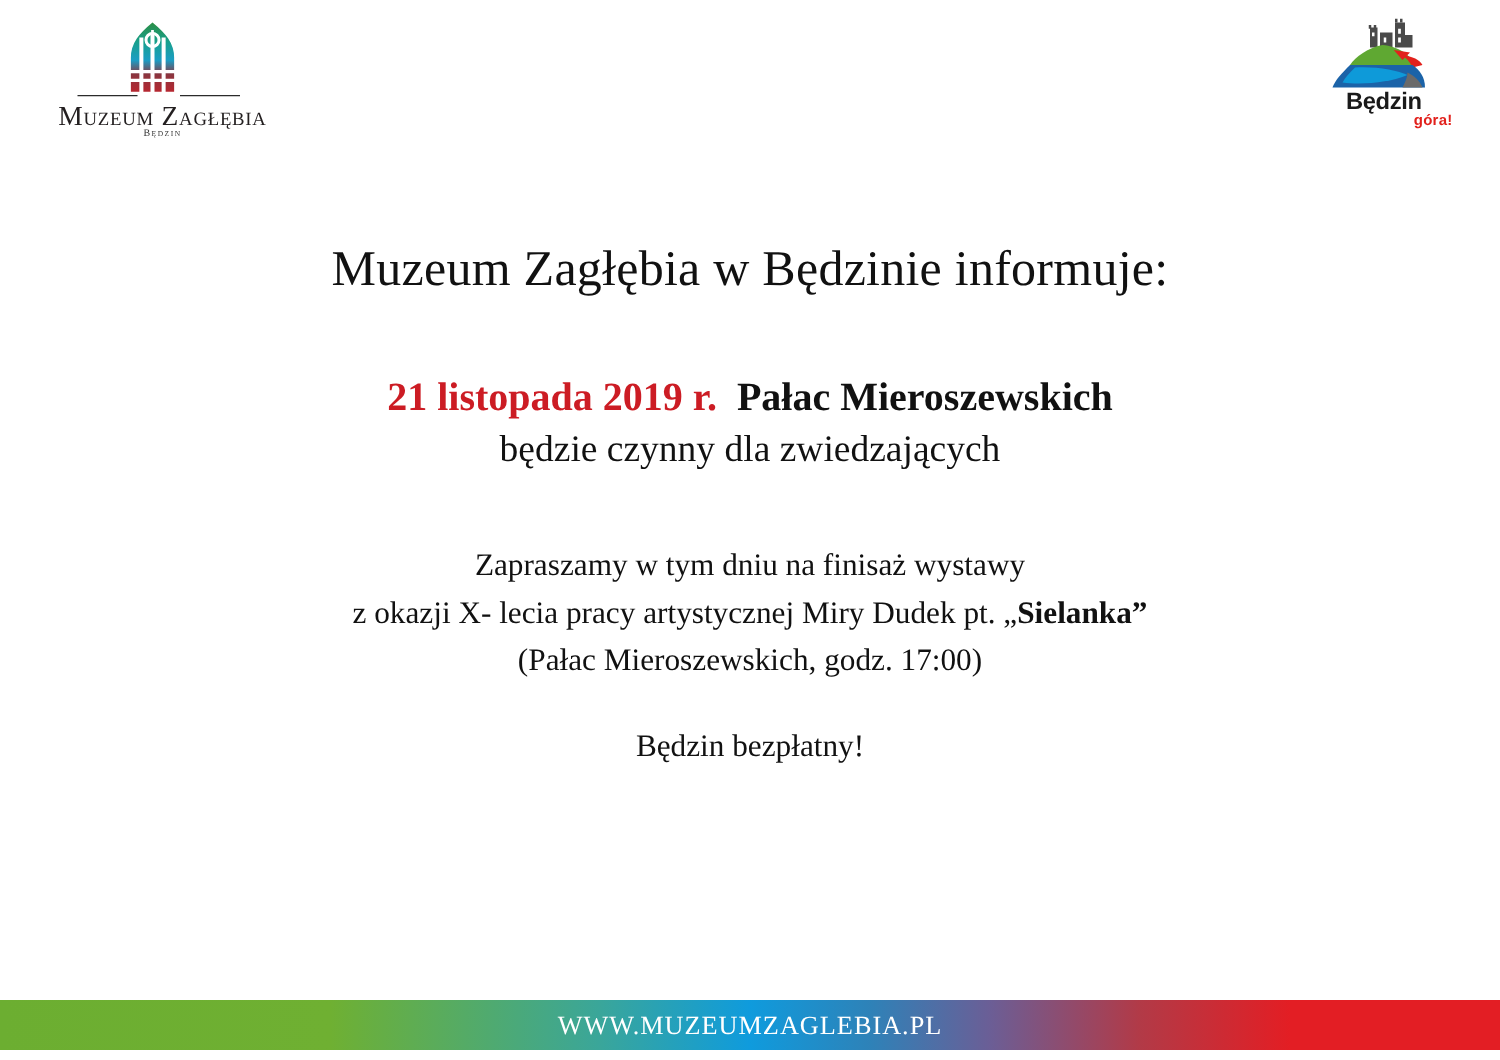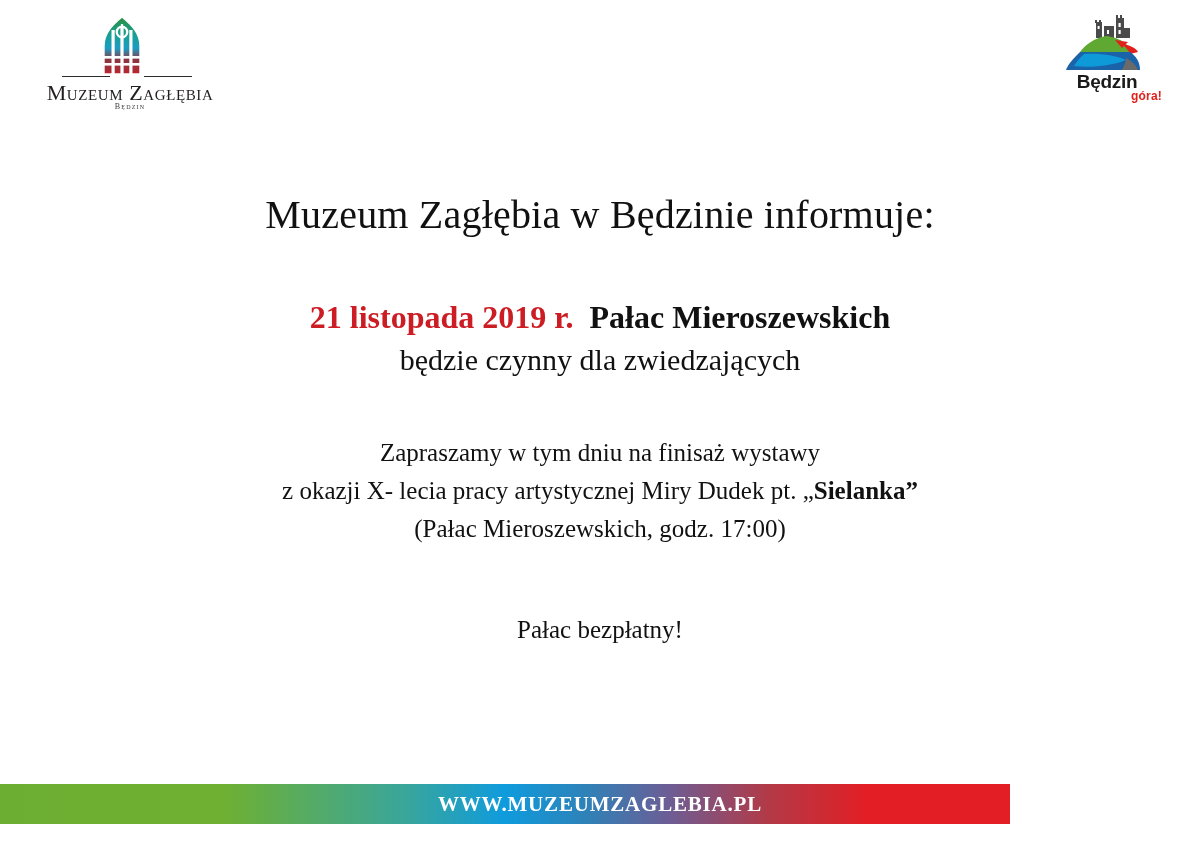--- a/index.html
+++ b/index.html
@@ -158,57 +158,56 @@
     color: #111111;
     font-weight: bold;
   }
   .line-hours {
     font-size: 30px;
     line-height: 1.38;
     margin: 0;
   }
 
   .block-invite {
-    margin: 0 0 64px 0;
+    margin: 0 0 32px 0;
   }
   .line-invite {
     font-size: 25px;
     line-height: 1.52;
     margin: 0;
   }
   .bold-title {
     font-weight: bold;
   }
 
   .line-free {
     font-size: 25px;
     line-height: 1.4;
     margin: 0;
   }
 
   
   .footer-bar {
     position: absolute;
     left: 0;
-    bottom: 24px;
-    width: 1010px;
+    bottom: 8px;
+    width: 1200px;
     height: 40px;
     background: linear-gradient(
       to right,
       #6cae31 0%,
       #6fb032 22%,
       #3aa69a 40%,
       #0f9bdd 50%,
       #2e82b8 58%,
       #6b5e96 66%,
       #b23a47 76%,
       #e31e24 86%,
       #e31e24 100%
     );
-    font-weight: bold;
   }
   .footer-text {
     position: absolute;
     left: 0;
     top: 0;
     width: 1200px;
     height: 40px;
     line-height: 40px;
     text-align: center;
     color: #ffffff;
@@ -313,20 +312,20 @@
     </div>
 
     <div class="block-invite">
       <div class="line-invite">Zapraszamy  w tym dniu na finisaż wystawy</div>
       <div class="line-invite">
         <span>z okazji X- lecia pracy artystycznej Miry Dudek  pt. „</span><span class="bold-title">Sielanka</span><span class="bold-title">”</span>
       </div>
       <div class="line-invite">(Pałac Mieroszewskich, godz. 17:00)</div>
     </div>
 
-    <div class="line-free">Pałac bezpłatny!</div>
+    <div class="line-free">Będzin bezpłatny!</div>
   </div>
 
   <div class="footer-bar">
     <div class="footer-text">www.muzeumzaglebia.pl</div>
   </div>
 
 </div>
 
 </body></html>

